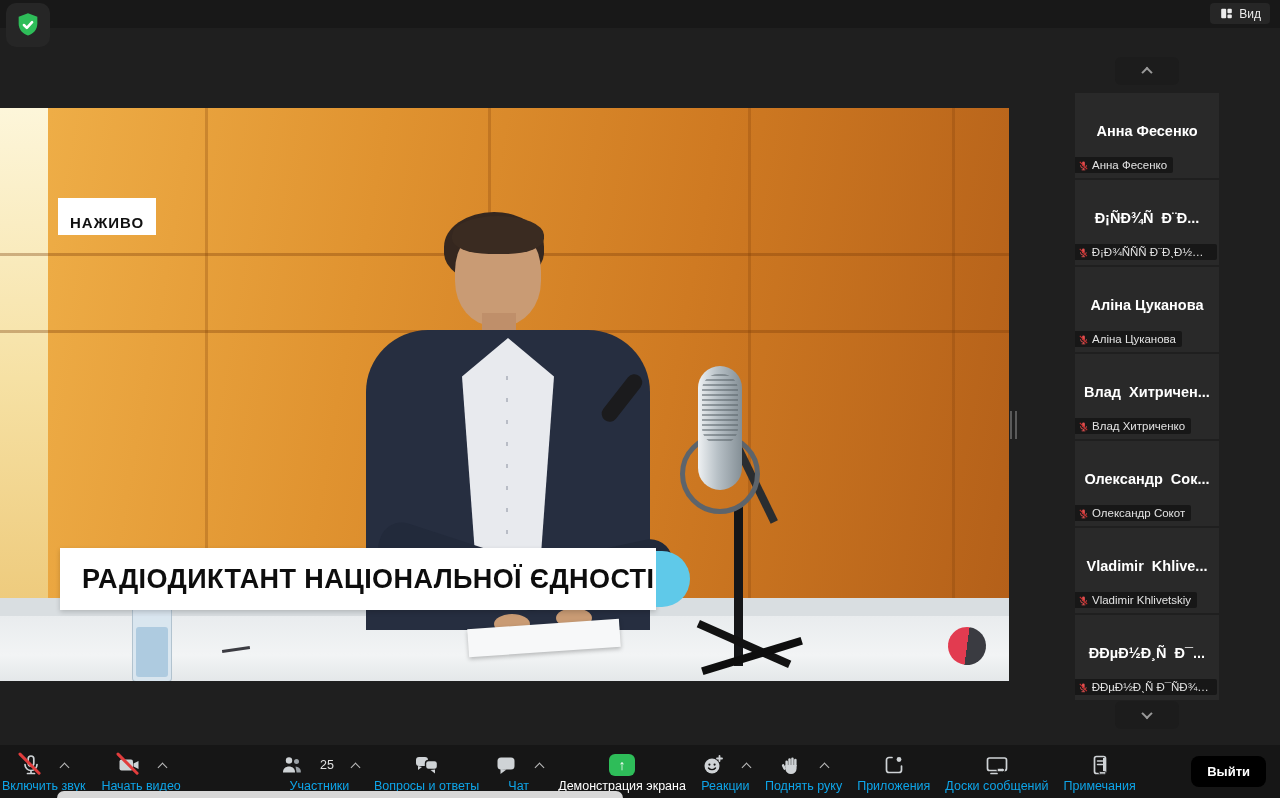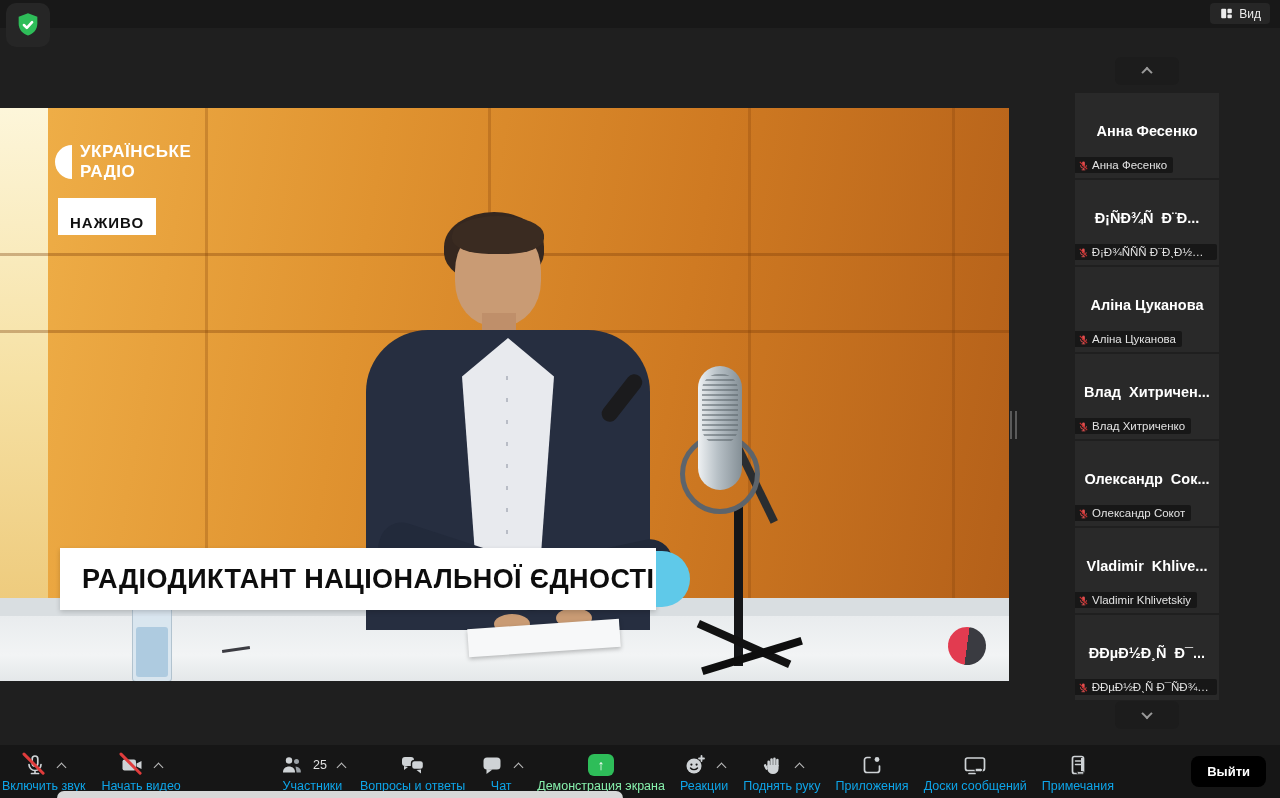--- a/index.html
+++ b/index.html
@@ -98,23 +98,23 @@
     gap:3px; background:rgba(18,18,18,.78); padding:2px 6px 2px 3px; border-radius:0 2px 2px 0; }
   .tile-label span { color:#e2e2e2; font-size:11.5px; white-space:nowrap; overflow:hidden; text-overflow:ellipsis; }
 
   .chev { width:8px; height:8px; border-top:2px solid #9a9a9a; border-right:2px solid #9a9a9a; }
   .chev.up { transform:rotate(-45deg) translate(-1px,1px); }
   .chev.down { transform:rotate(135deg) translate(-1px,1px); }
 
   
   #toolbar { position:absolute; left:0; bottom:0; width:1280px; height:53px; background:#161616; z-index:20; }
   .tb-item { position:relative; display:flex; flex-direction:column; align-items:center; padding-top:7px; cursor:default; }
-  .tb-iconrow { height:26px; display:flex; align-items:center; gap:11px; }
+  .tb-iconrow { height:26px; display:flex; align-items:center; gap:18px; }
   .tb-label { margin-top:1px; font-size:12.5px; color:#0ea5e9; white-space:nowrap; }
-  .tb-label.green { color:#86efac; }
+  .tb-label.green { color:#ffffff; }
   .caret { width:7px; height:7px; border-top:1.7px solid #bdbdbd; border-right:1.7px solid #bdbdbd;
     transform:rotate(-45deg); margin-top:5px; }
   .slash { position:absolute; left:1px; top:-1px; width:30px; height:2.6px; background:#e03c3c;
     transform:rotate(45deg); transform-origin:left top; border-radius:2px; }
   .icon-wrap { position:relative; width:24px; height:24px; }
   #grp-left { position:absolute; left:2px; top:0; display:flex; gap:16px; }
   #grp-center { position:absolute; left:280px; top:0; display:flex; gap:15px; }
   .share-chip { width:26px; height:22px; background:#2ebd59; border-radius:6px; display:flex;
     align-items:center; justify-content:center; color:#fff; font-size:14px; font-weight:bold; }
   #leave-btn { position:absolute; right:14px; top:11px; background:#000000; color:#fff; font-size:13px;
@@ -178,27 +178,20 @@
 
     <div class="mic-dark"></div>
     <div class="mic-boom"></div>
     <div class="mic-rod"></div>
     <div class="mic-leg1"></div>
     <div class="mic-leg2"></div>
     <div class="mic-ring"></div>
     <div class="mic-body"></div>
     <div class="mic-grille"></div>
 
-    <div class="station-logo">
-      <div class="half-disc"></div>
-      <div class="station-text">
-        <div>УКРАЇНСЬКЕ</div>
-        <div>РАДІО</div>
-      </div>
-    </div>
     <div class="live-badge">НАЖИВО</div>
 
     <div class="banner">
       <span>РАДІОДИКТАНТ НАЦІОНАЛЬНОЇ ЄДНОСТІ</span>
     </div>
     <div class="banner-circle"></div>
     <div class="channel-logo"></div>
   </div>
 
   <div id="handle">

